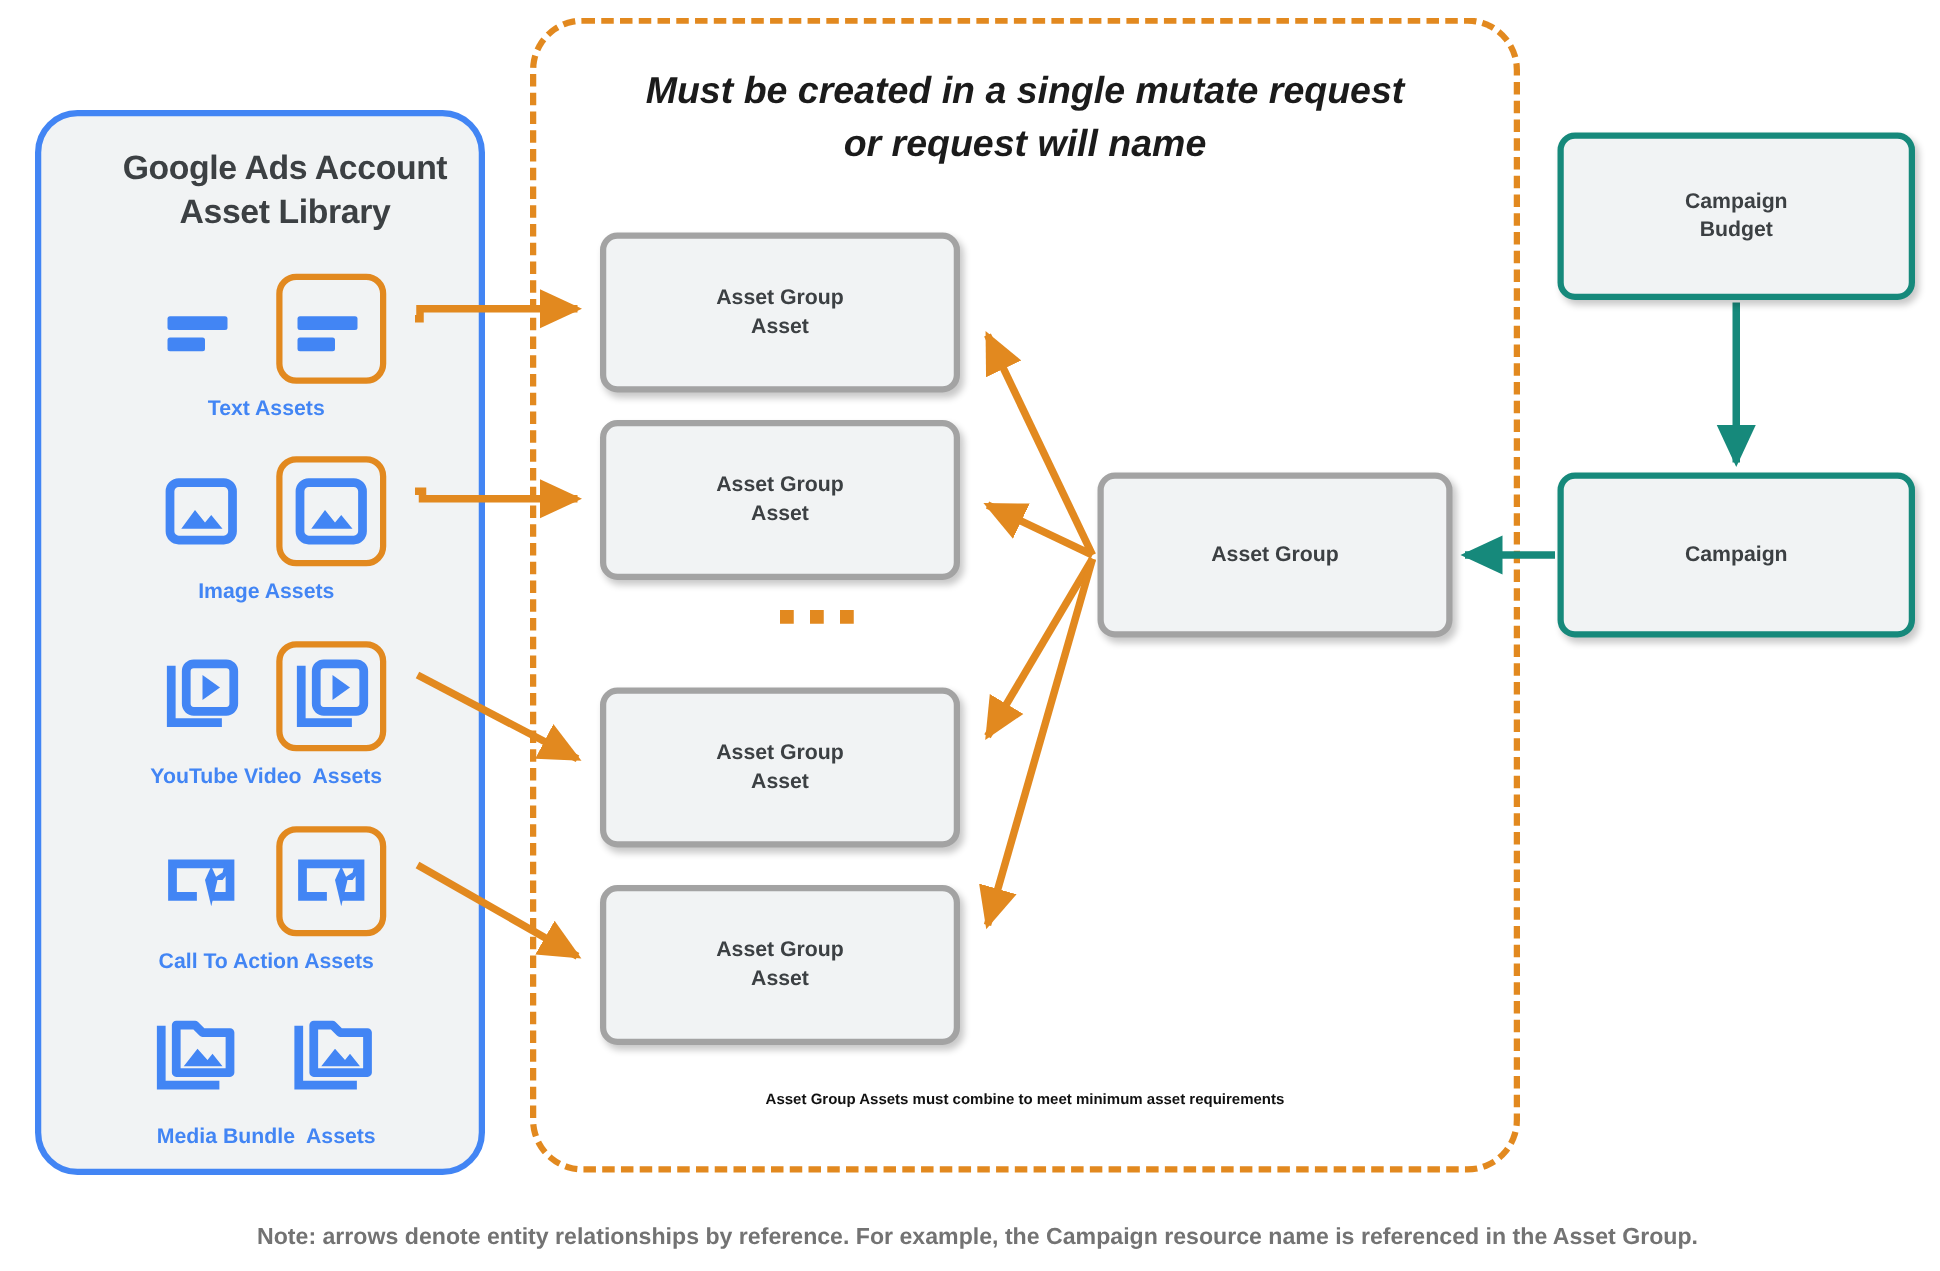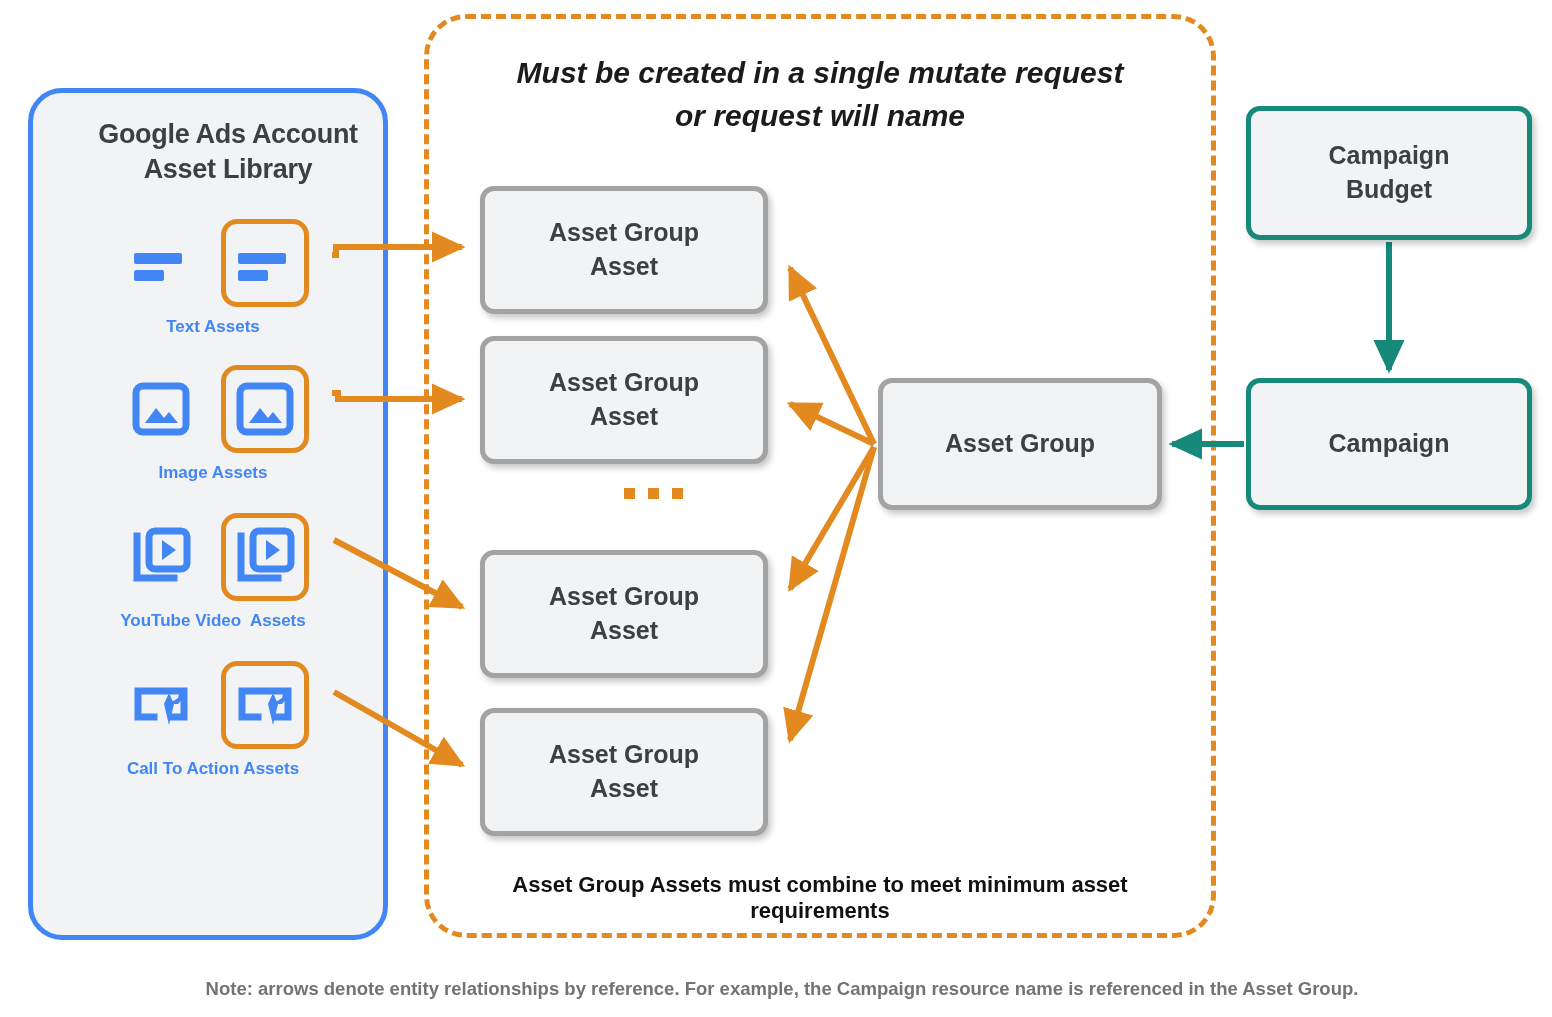--- a/index.html
+++ b/index.html
@@ -119,37 +119,37 @@
     color: #1b1b1b;
     white-space: pre-line;
     z-index: 6;
   }
   .mutate-footnote {
     position: absolute;
     left: 440px;
     top: 872px;
     width: 760px;
     text-align: center;
-    font-size: 22px;
+    font-size: 12px;
     font-weight: bold;
     color: #111111;
     z-index: 6;
   }
 
   
   .node {
     position: absolute;
     background: #F1F3F4;
     box-sizing: border-box;
     border-radius: 14px;
     display: flex;
     align-items: center;
     justify-content: center;
     text-align: center;
-    font-size: 25px;
+    font-size: 17px;
     font-weight: bold;
     line-height: 1.35;
     color: #3C4043;
     box-shadow: 3px 4px 6px rgba(0,0,0,0.22);
     white-space: pre-line;
     z-index: 8;
   }
   .node.orange { border: 5px solid #a3a3a3; }
   .node.teal   { border: 5px solid #16897B; }
 
@@ -285,20 +285,39 @@
           <svg width="66" height="48" viewBox="0 0 66 48">
             <path d="M10 10 H56 V36 H44 M26 36 H10 V10" fill="none" stroke="#4285F4" stroke-width="7" stroke-linecap="square"></path>
             <path d="M36 23 L41 12 L46 23 L41 44 Z" fill="#4285F4"></path>
             <path d="M41 23 L50 17 L52 9 L55 17 L50 23 Z" fill="#4285F4"></path>
           </svg>
         </div>
       </div>
       <div class="asset-caption">Call To Action Assets</div>
     </div>
 
+    <div class="asset-row" style="top:700px;">
+      <div class="asset-icons" style="gap:22px;">
+        <div class="icon-slot">
+          <svg width="72" height="66" viewBox="0 0 72 66">
+            <path d="M7 12 V56 H50" fill="none" stroke="#4285F4" stroke-width="7" stroke-linecap="square"></path>
+            <path d="M19 8 H34 L40 14 H62 V46 H19 Z" fill="none" stroke="#4285F4" stroke-width="7" stroke-linejoin="round"></path>
+            <path d="M25 41 L36 27 L44 36 L48 31 L56 41 Z" fill="#4285F4"></path>
+          </svg>
+        </div>
+        <div class="icon-slot">
+          <svg width="72" height="66" viewBox="0 0 72 66">
+            <path d="M7 12 V56 H50" fill="none" stroke="#4285F4" stroke-width="7" stroke-linecap="square"></path>
+            <path d="M19 8 H34 L40 14 H62 V46 H19 Z" fill="none" stroke="#4285F4" stroke-width="7" stroke-linejoin="round"></path>
+            <path d="M25 41 L36 27 L44 36 L48 31 L56 41 Z" fill="#4285F4"></path>
+          </svg>
+        </div>
+      </div>
+      <div class="asset-caption">Media Bundle  Assets</div>
+    </div>
   </div>
 
   <svg id="wires">
     <defs>
       <marker id="arrowOrange" markerWidth="6" markerHeight="6" refX="5.0" refY="3" orient="auto" markerUnits="strokeWidth">
         <path d="M0,0.4 L5.6,3 L0,5.6 Z" fill="#E2891F"></path>
       </marker>
       <marker id="arrowTeal" markerWidth="6" markerHeight="6" refX="5.0" refY="3" orient="auto" markerUnits="strokeWidth">
         <path d="M0,0.4 L5.6,3 L0,5.6 Z" fill="#16897B"></path>
       </marker>

